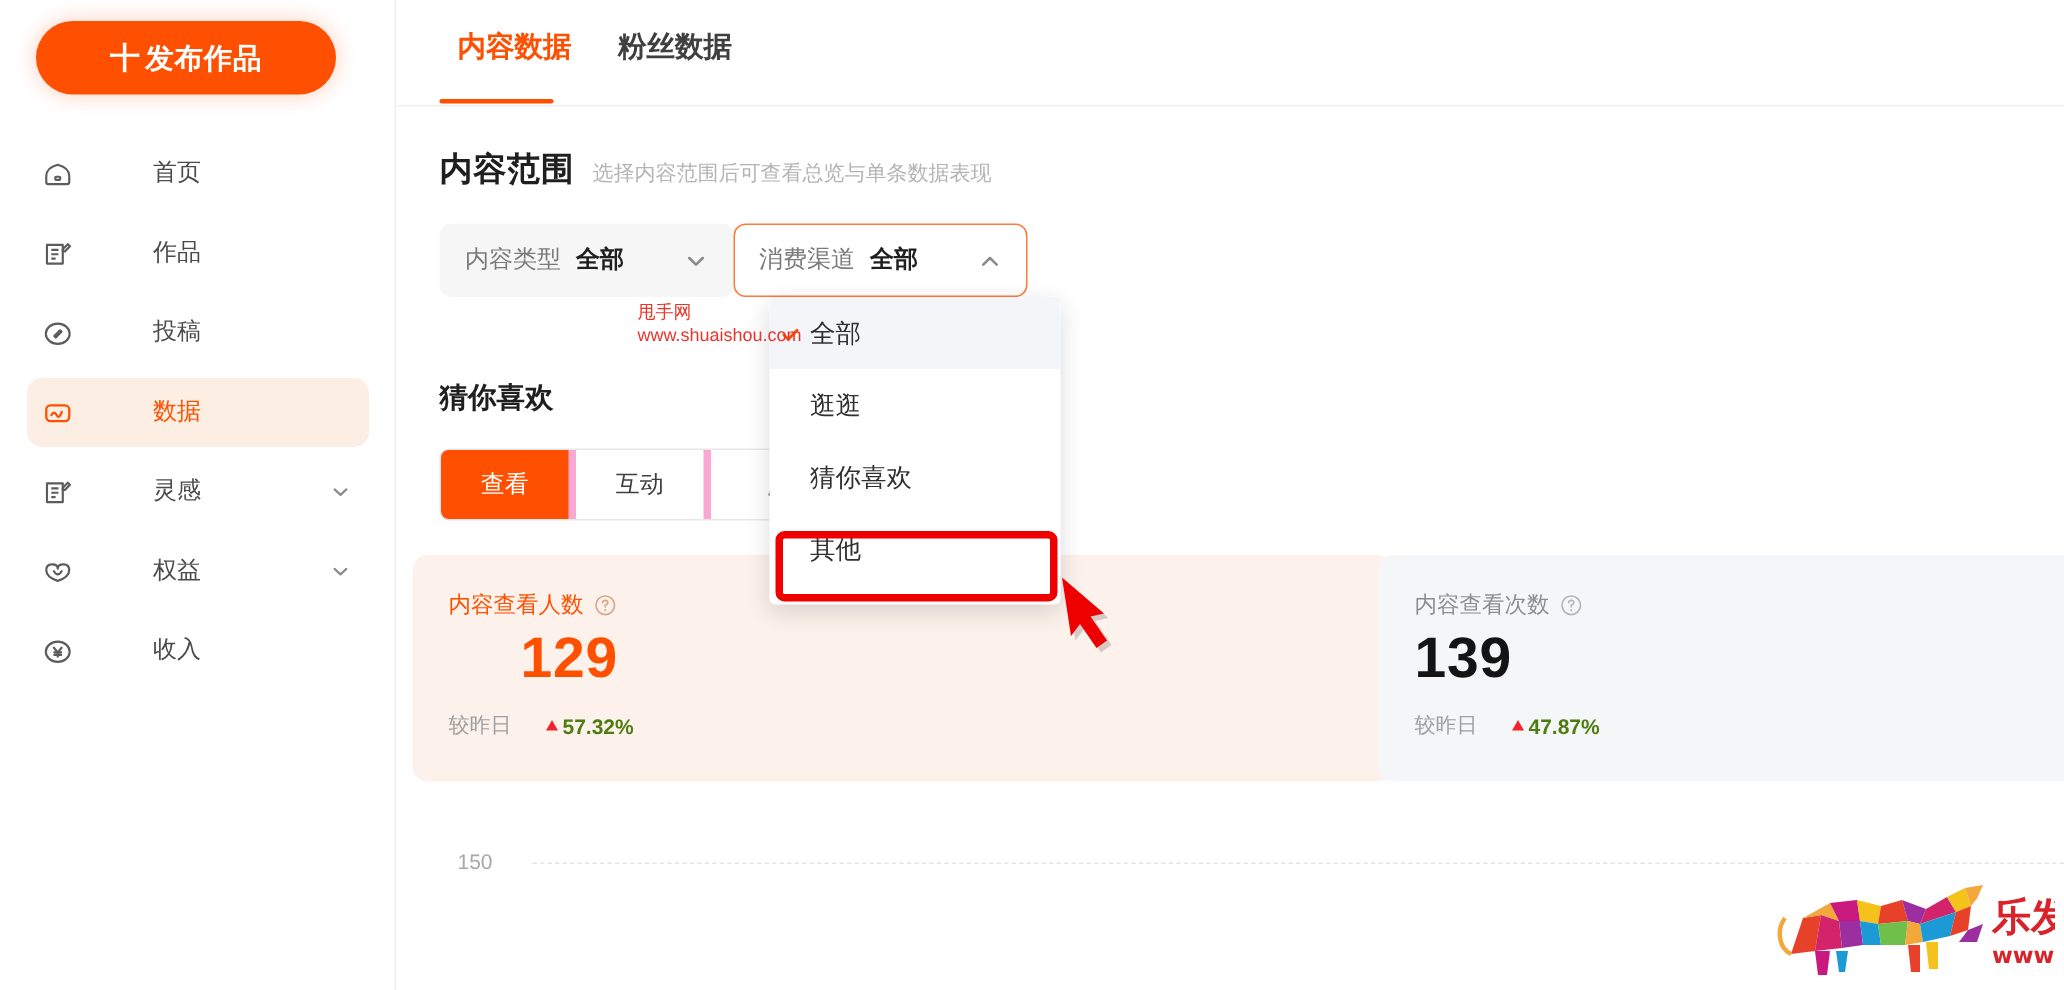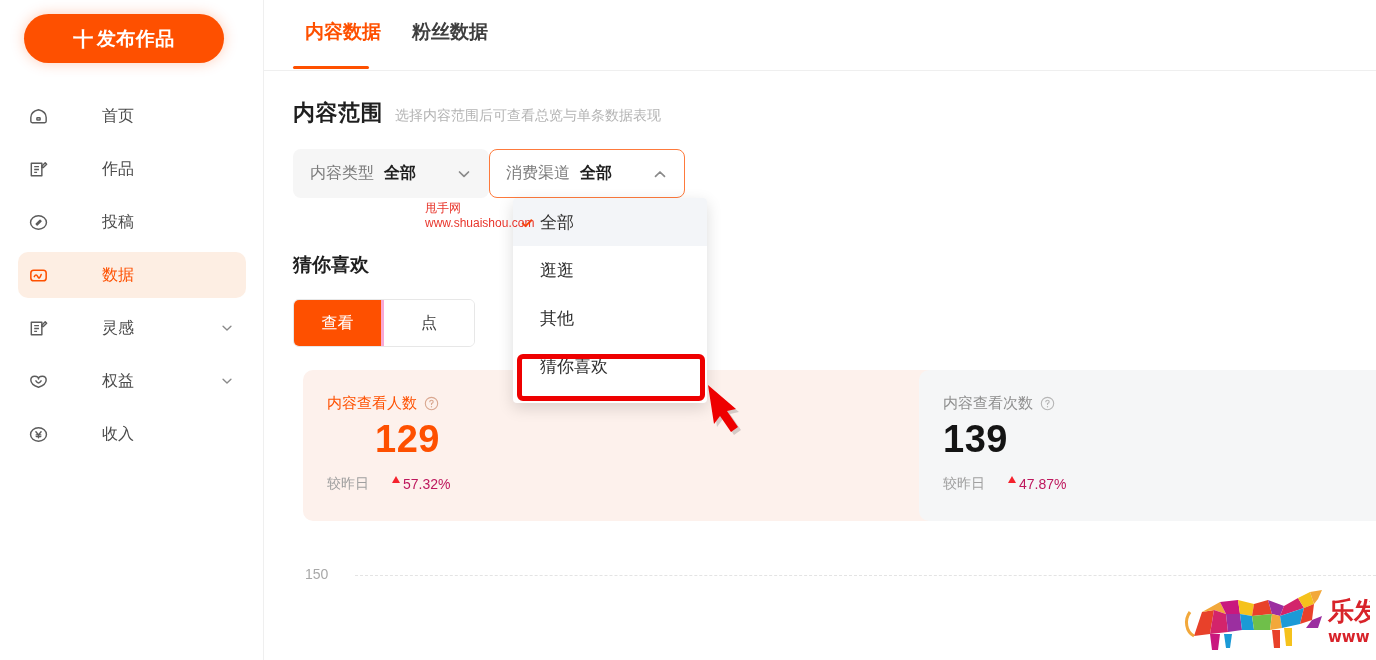--- a/index.html
+++ b/index.html
@@ -115,48 +115,48 @@
     position: absolute; left: 29px; top: 299px;
     height: 48px; display: flex;
     border-radius: 6px; overflow: hidden;
     border: 1px solid #e7e7e7;
   }
   .seg-btn {
     width: 90px; height: 46px;
     display: flex; align-items: center; justify-content: center;
     font-size: 16px; color: #3f3f3f;
     background: #fff;
-    border-right: 3px solid #f9a8d4;
+    border-right: 5px solid #f9a8d4;
     cursor: pointer; user-select: none;
   }
   .seg-btn:last-child { border-right: none; }
   .seg-btn.active { background: #fe5000; color: #fff; font-weight: 500; }
 
   
   .card {
     position: absolute; top: 370px;
     height: 151px;
     border-radius: 10px;
     padding: 24px 0 0 24px;
   }
-  .card.c0 { left: 39px; width: 654px; background: #fdf1ec; }
+  .card.c0 { left: 11px; width: 654px; background: #fdf1ec; }
   .card.c1 { left: 655px; width: 602px; background: #f5f6f7; }
   .card-head { display: flex; align-items: center; gap: 7px; }
   .card-label { font-size: 15px; }
   .card.c0 .card-label { color: #fe5000; }
   .card.c1 .card-label { color: #8e8e8e; text-align: right; }
   .help-ico { width: 15px; height: 15px; }
   .card.c0 .help-ico { color: #d9a78f; }
   .card.c1 .help-ico { color: #b6b6b6; }
   .card-value { font-size: 38px; font-weight: 700; line-height: 1.1; margin-top: 6px; letter-spacing: .5px;}
   .card.c0 .card-value { color: #fe5000; margin-left: 48px; }
   .card.c1 .card-value { color: #141414; }
   .card-foot { margin-top: 14px; display: flex; align-items: center; gap: 23px; font-size: 14px; }
   .card-foot .cmp { color: #a0a0a0; }
-  .card-foot .delta { color: #be185d; display:flex; gap:3px;}
+  .card-foot .delta { color: #4d7c0f; display:flex; align-items:center; gap:3px;font-weight:bold;}
   .tri-up {
     width: 0; height: 0;
     border-left: 4.5px solid transparent;
     border-right: 4.5px solid transparent;
     border-bottom: 7px solid #f5222d;
   }
 
   
   .chart-area { position: absolute; left: 29px; top: 546px; width: 1083px; height: 114px; }
   .y-tick { position: absolute; left: 12px; top: 20px; font-size: 14px; color: #a8a8a8; }
@@ -345,20 +345,21 @@
           </svg>
         </span>
       </div>
 
     </div>
 
     <div class="overview-title">猜你喜欢</div>
 
     <div class="seg">
       <div class="seg-btn active">查看</div>
+      <div class="seg-btn">互动</div>
       <div class="seg-btn">点</div>
     </div>
 
     <div class="card c0">
       <div class="card-head">
         <span class="card-label">内容查看人数</span>
         <span class="help-ico">
           <svg viewBox="0 0 16 16" width="15" height="15" fill="none" stroke="currentColor" stroke-width="1.2">
             <circle cx="8" cy="8" r="6.6"></circle>
             <path d="M6.2 6.1q0-1.6 1.8-1.6t1.8 1.6q0 1.3-1.8 1.9v1.1" stroke-linecap="round"></path>
@@ -413,25 +414,25 @@
         </svg>
       </span>
       <span>全部</span>
     </div>
 
     <div class="dd-item">
       <span>逛逛</span>
     </div>
 
     <div class="dd-item">
+      <span>猜你喜欢</span>
+    </div>
+
+    <div class="dd-item">
       <span>其他</span>
-    </div>
-
-    <div class="dd-item">
-      <span>猜你喜欢</span>
     </div>
 
   </div>
 
   <div class="anno-box"></div>
 
   <div class="anno-arrow">
     <svg viewBox="0 0 80 70" width="80" height="70">
       <g transform="translate(2,3)">
         <path d="M6 4 L34 28 L25 30 L36 46 L29 51 L18 35 L12 43 Z" fill="rgba(0,0,0,0.16)" transform="translate(3,3)"></path>

